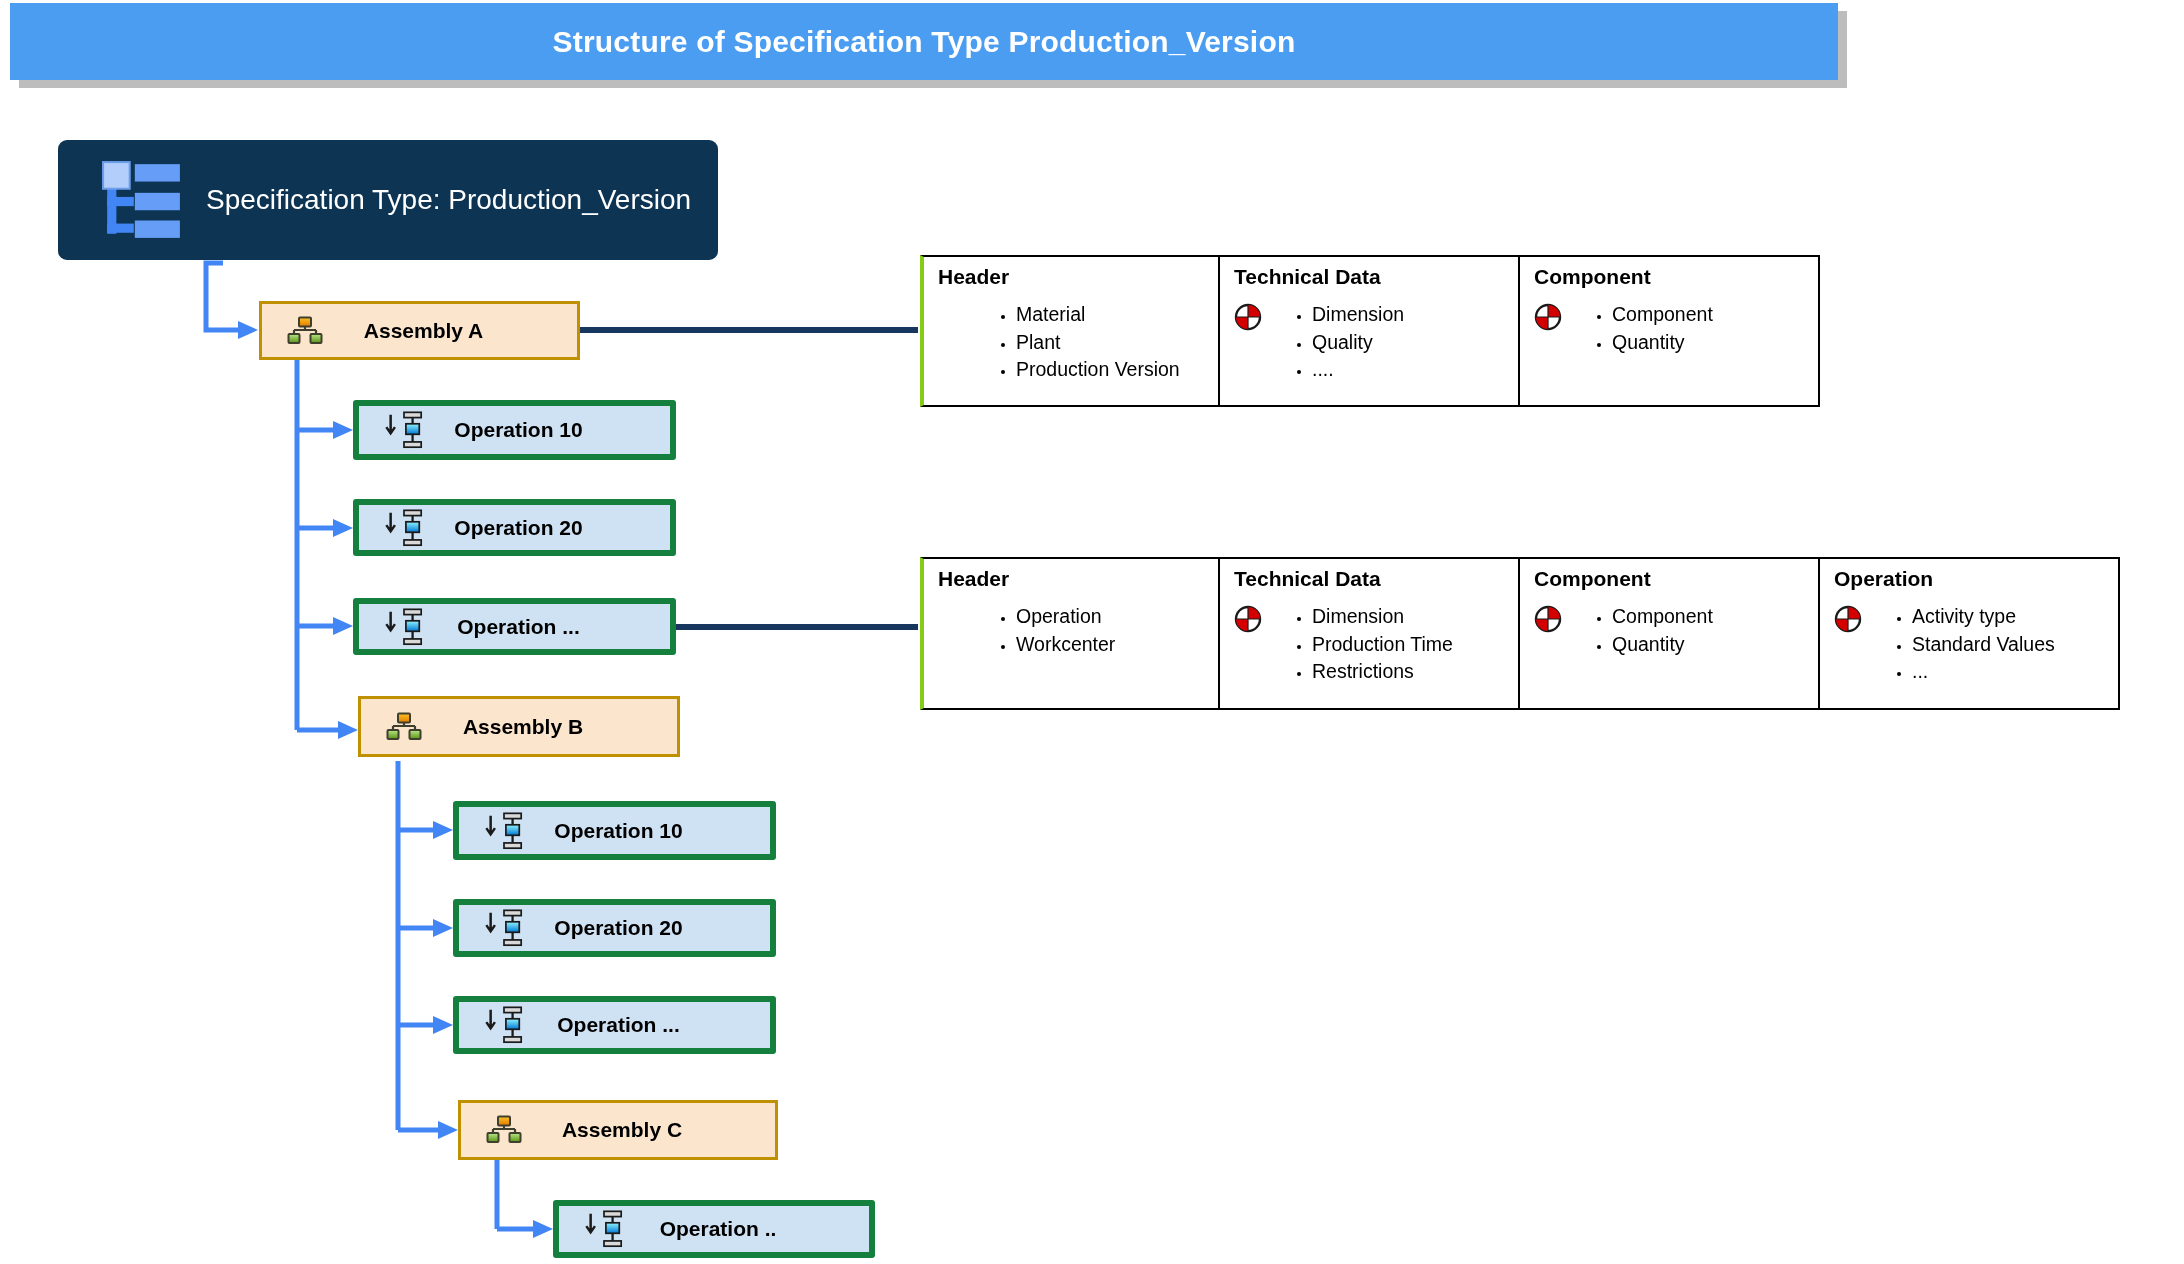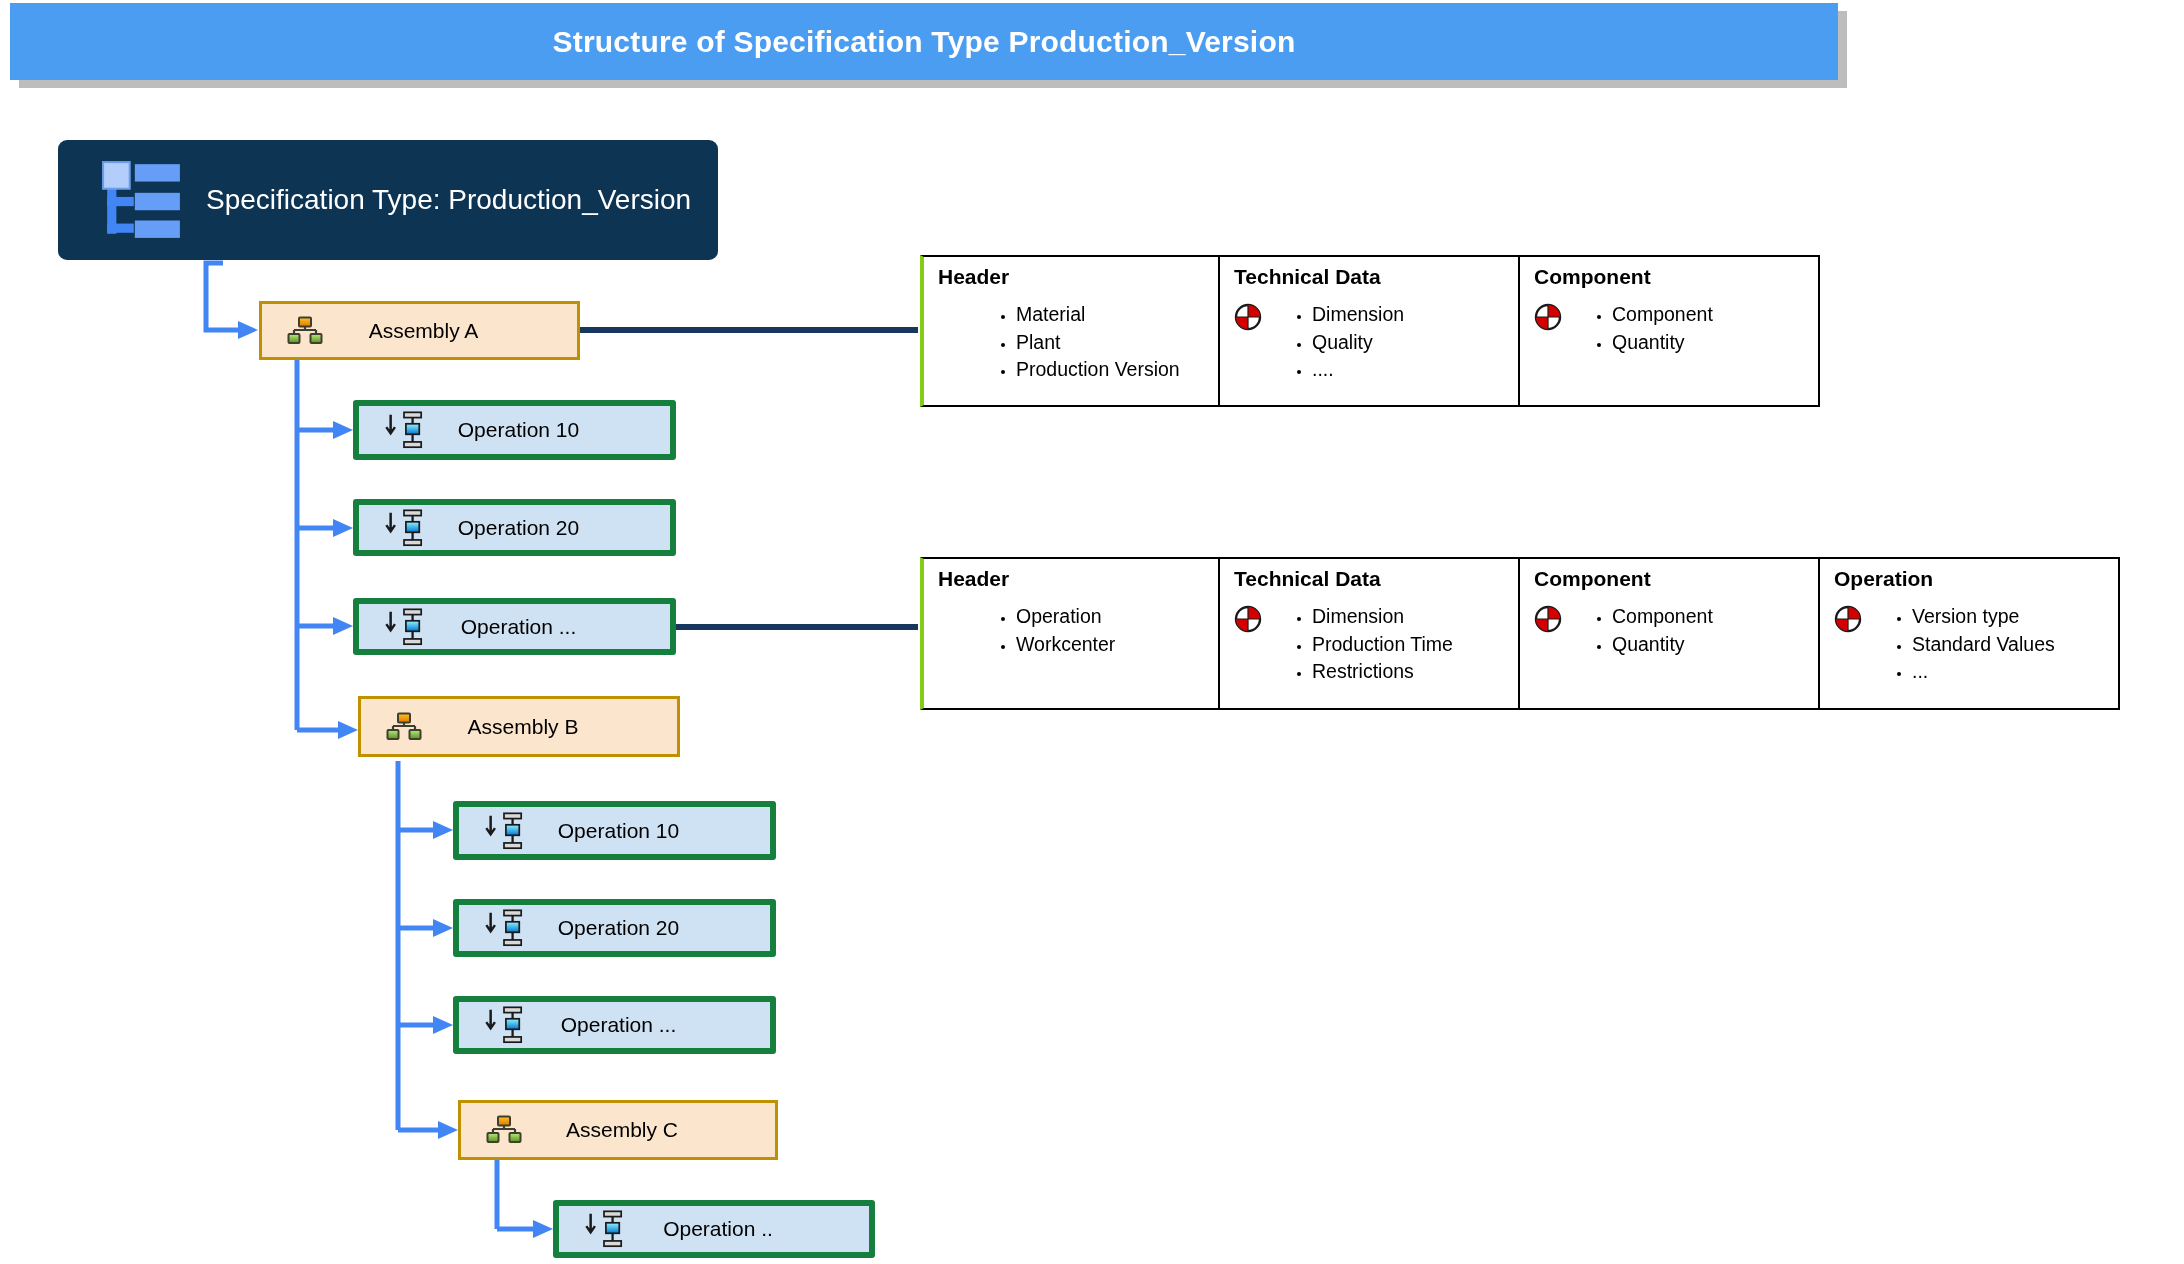--- a/index.html
+++ b/index.html
@@ -14,21 +14,21 @@
     background:#4b9df2; box-shadow:9px 8px 0 0 #bdbdbd;
     display:flex; align-items:center; justify-content:center;
   }
   .titlebar .ttl{ color:#fff; font-size:30px; font-weight:bold; letter-spacing:.2px; }
 
   
   svg.wires{ position:absolute; left:0; top:0; width:2184px; height:1264px; }
 
   
   .node{ position:absolute; box-sizing:border-box; display:flex; align-items:center; }
-  .node .label{ width:100%; text-align:center; font-weight:normal; font-size:21px; color:#000;padding-left:8px; }
+  .node .label{ width:100%; text-align:center; font-weight:bold; font-size:21px; color:#000;padding-left:8px; }
   .spec{
     left:58px; top:140px; width:660px; height:120px; background:#0d3453;
     display:flex; align-items:center; padding-left:42px; box-sizing:border-box;border-radius:9px;
   }
   .spec .speclabel{ color:#fff; font-size:28px; font-weight:400; margin-left:22px; }
   .assembly{ background:#fce5cd; border:3px solid #bf9000; }
   .operation{ background:#cfe2f3; border:6px solid #15803d; border-radius:3px; }
   .node .nicon{ position:absolute; left:24px; top:50%; transform:translateY(-50%); }
   .n-asm-a{ left:259px; top:301px; width:321px; height:59px; }
   .n-op-a1{ left:353px; top:400px; width:323px; height:60px; }
@@ -273,20 +273,20 @@
         <li>Component</li>
         <li>Quantity</li>
       </ul>
     </div>
     <div class="cell">
       <div class="cell-title">Operation</div>
       <svg class="pie" viewBox="0 0 28 28">
           <use href="#ic-pie"></use>
         </svg>
       <ul>
-        <li>Version type</li>
+        <li>Activity type</li>
         <li>Standard Values</li>
         <li>...</li>
       </ul>
     </div>
   </div>
 
 </div>
 
 </body></html>

